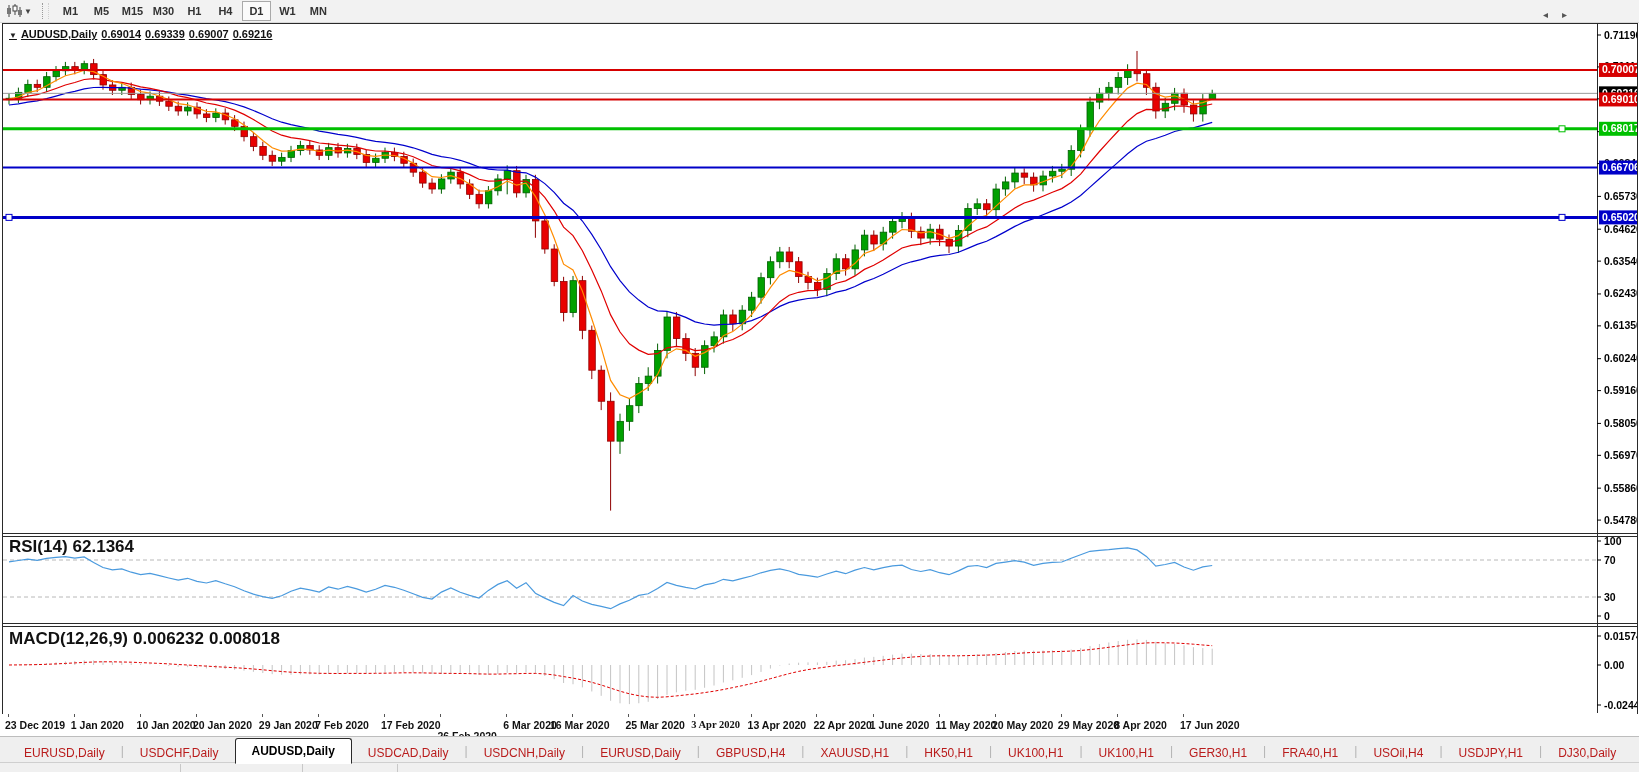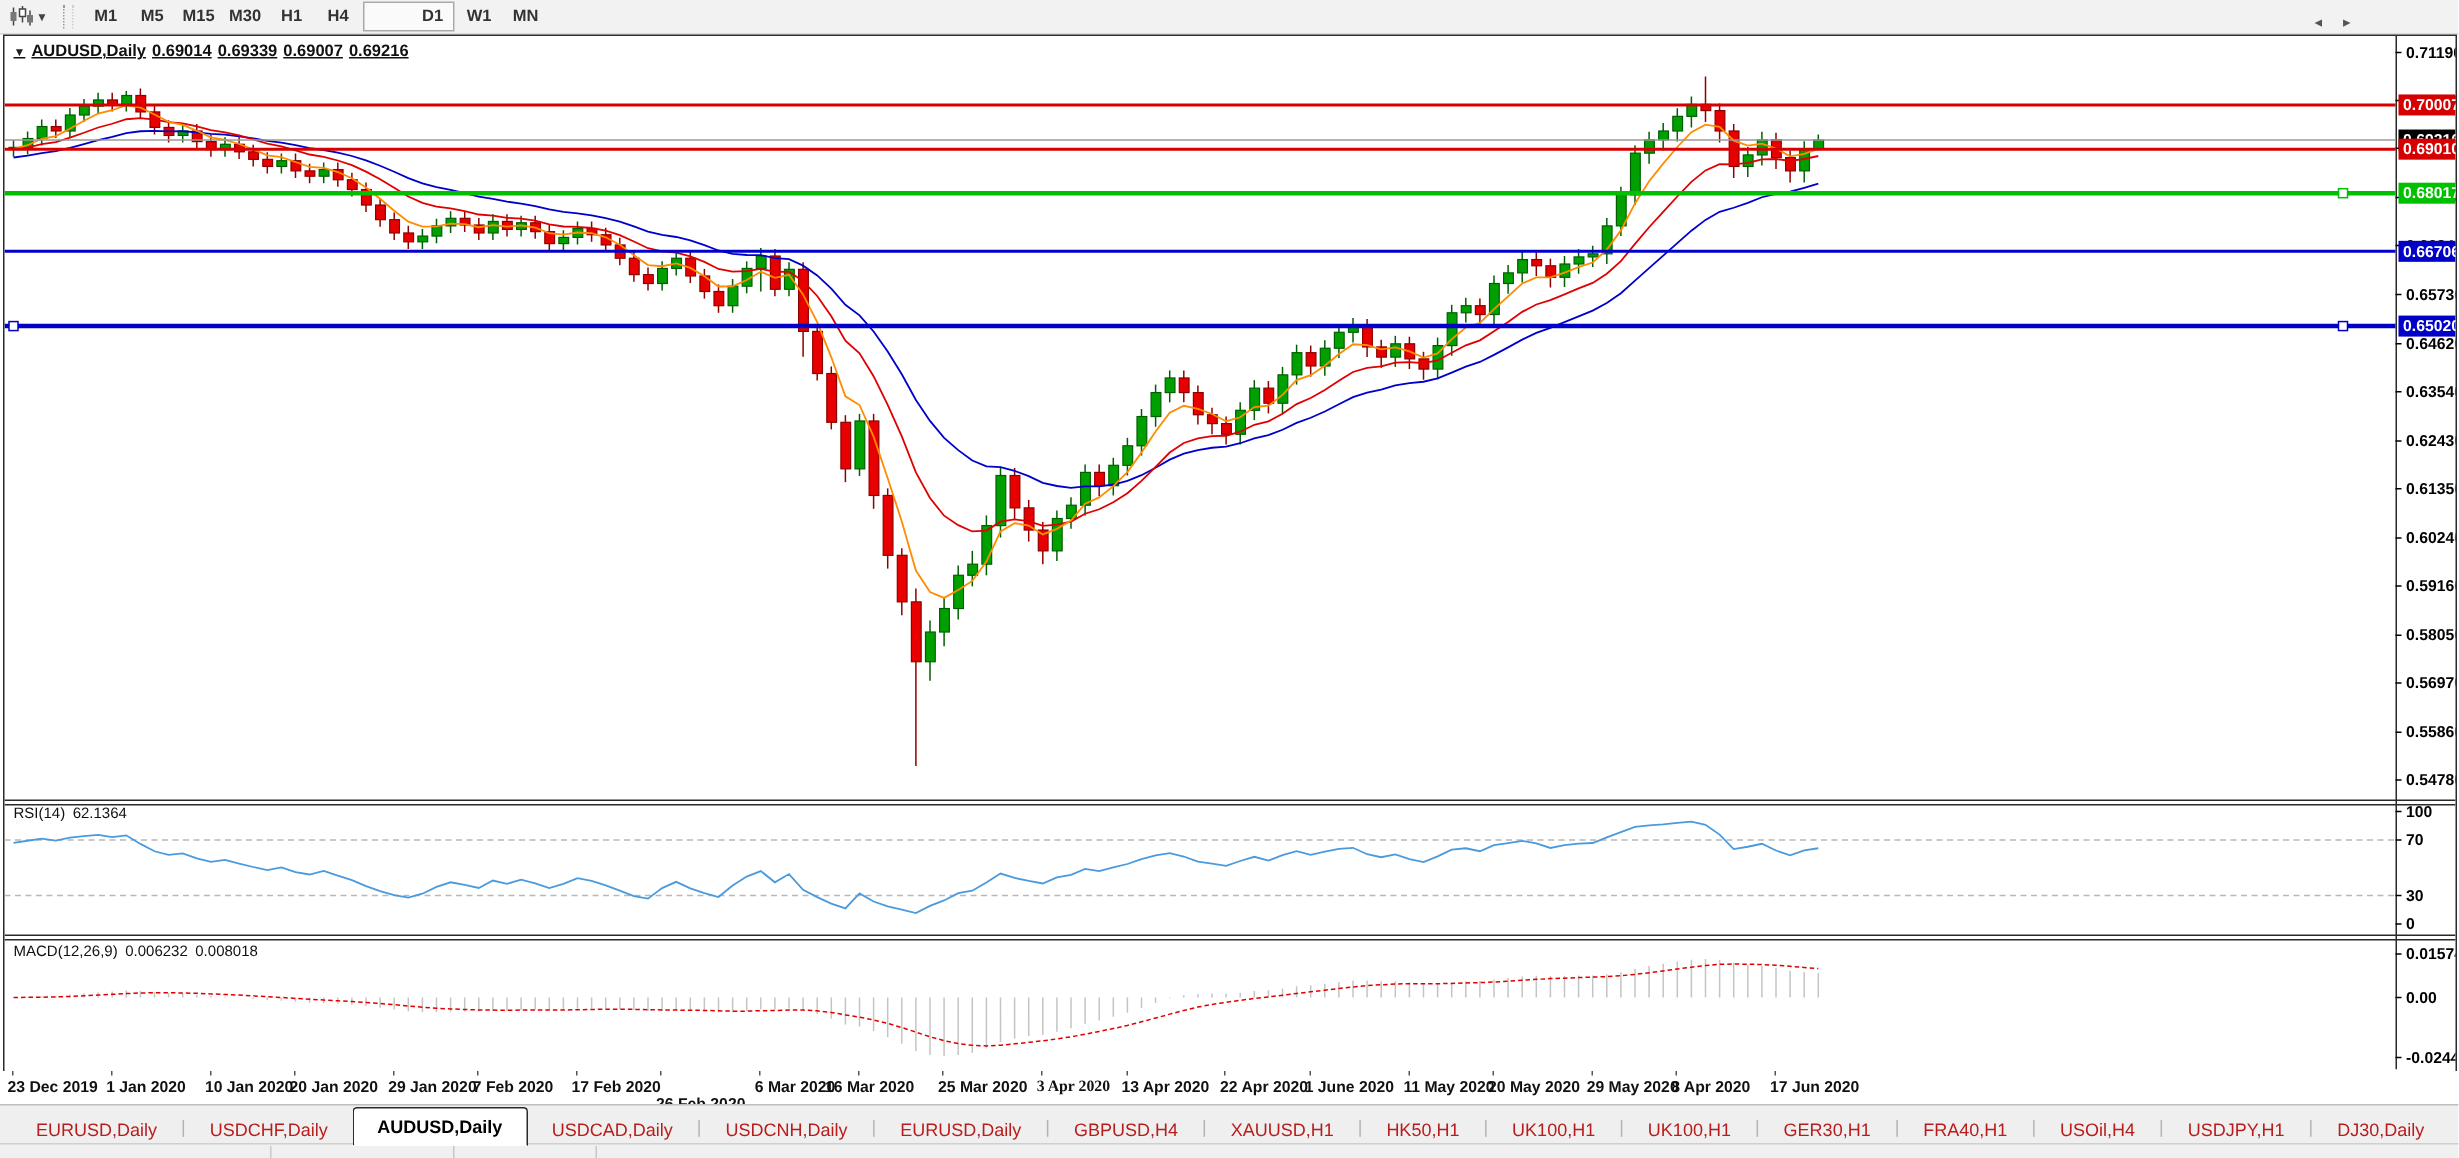--- a/index.html
+++ b/index.html
@@ -3,28 +3,28 @@
 <meta charset="utf-8">
 <style>
   html,body{margin:0;padding:0;background:#fff;font-family:"Liberation Sans",sans-serif;}
   body{width:1639px;height:772px;position:relative;overflow:hidden;-webkit-font-smoothing:antialiased;}
   
   .toolbar{position:absolute;left:0;top:0;width:1639px;height:22px;background:#f2f2f2;border-bottom:1px solid #d9d9d9;display:flex;align-items:center;}
   .tool-icon{width:20px;height:18px;margin-left:4px;display:flex;align-items:center;justify-content:center;}
   .dd-arrow{font-size:8px;color:#444;margin:0 4px 0 0;}
   .grip{width:5px;height:16px;border-left:1px dotted #9a9a9a;border-right:1px dotted #cfcfcf;margin:0 6px;}
   .tfbtn{min-width:27px;height:18px;display:flex;align-items:center;justify-content:center;font-size:11px;font-weight:600;color:#333;border:1px solid transparent;margin:0 1px;cursor:default;}
-  .tfbtn.active{background:#fafafa;border:1px solid #a9a9a9;padding-left:32px;}
+  .tfbtn.active{background:#fafafa;border:1px solid #a9a9a9;}
   
   .chartwin{position:absolute;left:2px;top:23px;width:1634px;height:690px;border:1px solid #2a2a2a;background:#fff;}
   .chartwin svg{position:absolute;left:0;top:0;}
   .hdr{position:absolute;left:6px;top:4px;font-size:11px;font-weight:700;color:#111;z-index:5;white-space:nowrap;text-decoration:underline;}
   .hdr .tri{font-size:8px;margin-right:4px;color:#222;}
   .hdr span{margin-right:4px;}
-  .sublabel{position:absolute;left:6px;font-size:10px;font-weight:400;color:#111;z-index:5;white-space:nowrap;}
+  .sublabel{position:absolute;left:6px;font-size:17px;font-weight:700;color:#111;z-index:5;white-space:nowrap;}
   .sublabel span{margin-right:5px;}
   #rsi-label{top:513px;}
   #macd-label{top:605px;}
   
   .dates{position:absolute;left:0;top:714px;width:1639px;height:22px;background:#fff;}
   .dlabel{position:absolute;top:5px;font-size:10.5px;font-weight:600;color:#111;white-space:nowrap;}
   .dtick{position:absolute;top:0;width:1px;height:3px;background:#555;}
   
   .tabbar{position:absolute;left:0;top:736px;width:1639px;height:26px;background:#efefef;border-top:1px solid #bdbdbd;display:flex;align-items:flex-end;}
   .tab{height:21px;display:flex;align-items:center;padding:0 16px;font-size:12px;color:#b91c1c;cursor:default;white-space:nowrap;}

